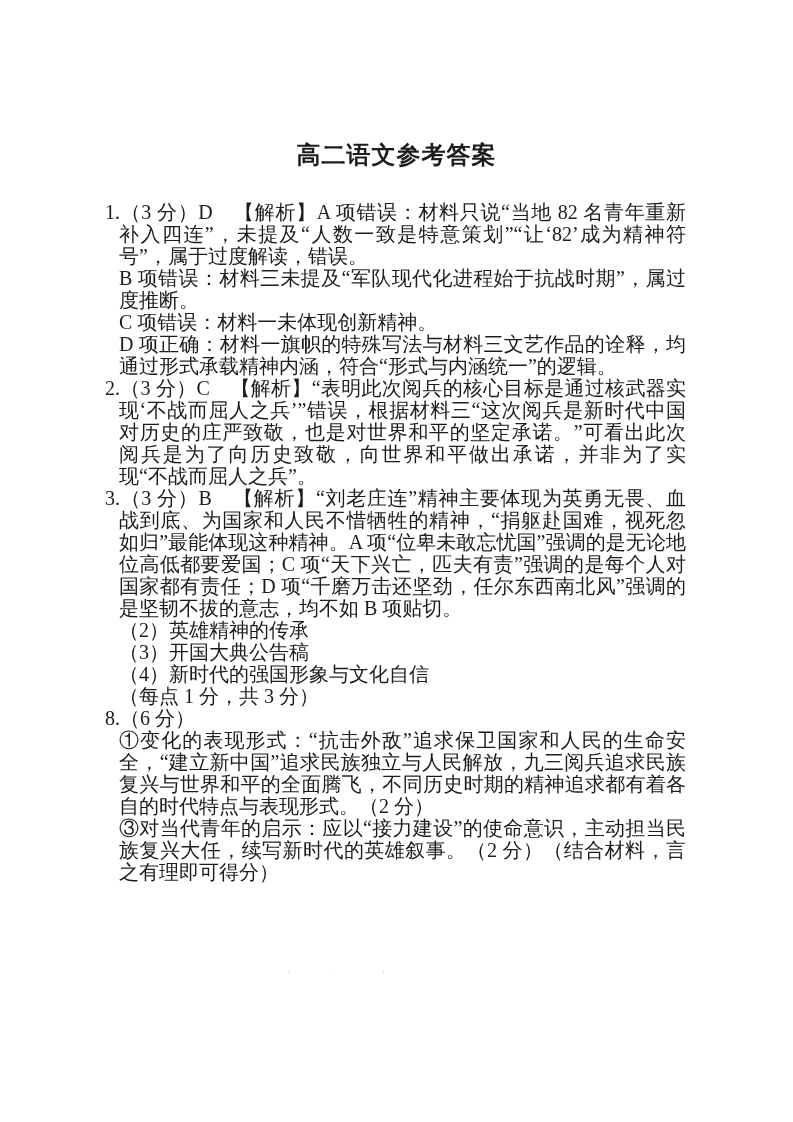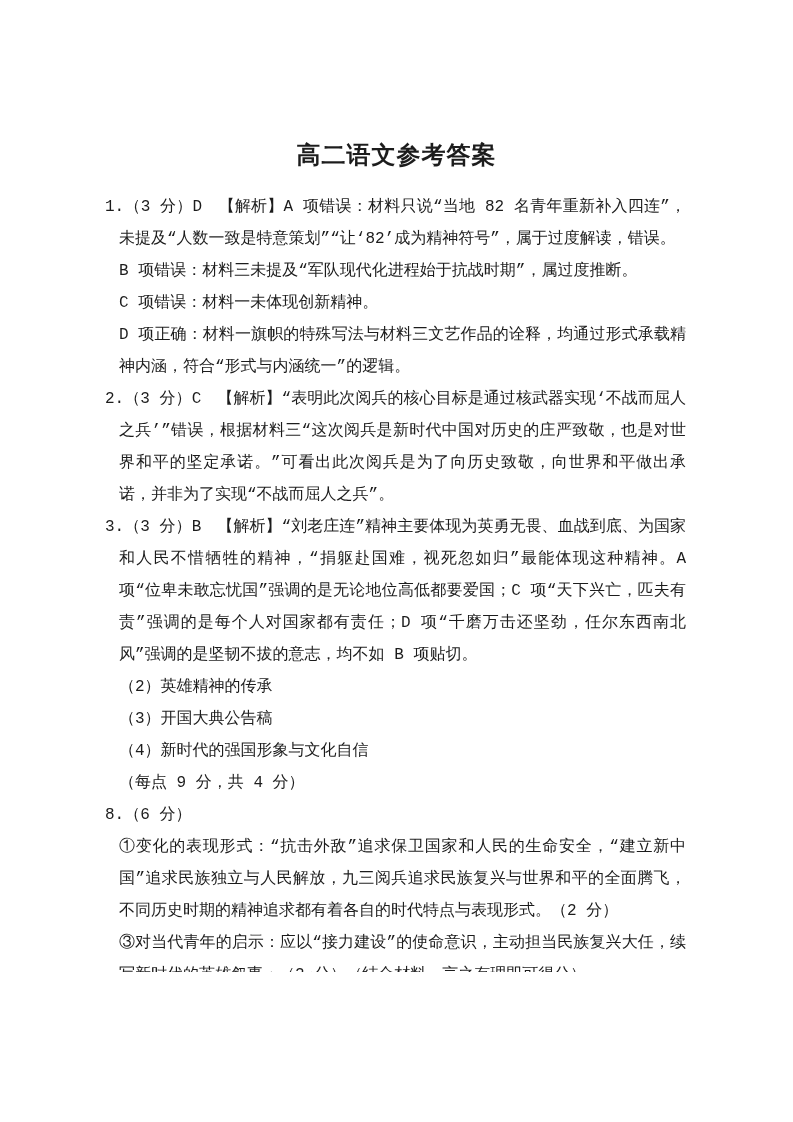--- a/index.html
+++ b/index.html
@@ -1,44 +1,44 @@
 <!DOCTYPE html>
 <html><head>
 <meta charset="utf-8">
 <style>
   html, body { margin: 0; padding: 0; background: #ffffff; }
   .page {
     position: relative;
     width: 793px;
     height: 972px;
     background: #ffffff;
-    font-family: Liberation Mono, monospace;
+    font-family: Liberation Serif, serif;
     color: #1c1c1c;
     overflow: hidden;
     border-radius: 11px;
   }
   .title {
     position: absolute;
     top: 139px;
     left: 0;
     right: 0;
     margin: 0;
     text-align: center;
     font-size: 24px;
     font-weight: 600;
     letter-spacing: 1px;
     color: #1c1c1c;
   }
   .content {
     position: absolute;
-    top: 191px;
+    top: 201px;
     left: 105px;
     width: 581px;
-    font-size: 16px;
-    line-height: 32px;
+    font-size: 20px;
+    line-height: 22px;
     text-align: justify;
     text-justify: inter-ideograph;
   }
   .para { margin: 0; }
   .para.hanging { padding-left: 14px; text-indent: -14px; }
   .para.indent  { padding-left: 14px; }
   .footer {
     position: absolute;
     top: 970px;
     left: 0;
@@ -69,21 +69,21 @@
     </section>
 
     <section>
       <p class="para hanging">3.（3 分）B　【解析】“刘老庄连”精神主要体现为英勇无畏、血战到底、为国家和人民不惜牺牲的精神，“捐躯赴国难，视死忽如归”最能体现这种精神。A 项“位卑未敢忘忧国”强调的是无论地位高低都要爱国；C 项“天下兴亡，匹夫有责”强调的是每个人对国家都有责任；D 项“千磨万击还坚劲，任尔东西南北风”强调的是坚韧不拔的意志，均不如 B 项贴切。</p>
     </section>
 
     <section>
       <p class="para indent">（2）英雄精神的传承</p>
       <p class="para indent">（3）开国大典公告稿</p>
       <p class="para indent">（4）新时代的强国形象与文化自信</p>
-      <p class="para indent">（每点 9 分，共 4 分）</p>
+      <p class="para indent">（每点 1 分，共 3 分）</p>
     </section>
 
     <section>
       <p class="para hanging">8.（6 分）</p>
       <p class="para indent">①变化的表现形式：“抗击外敌”追求保卫国家和人民的生命安全，“建立新中国”追求民族独立与人民解放，九三阅兵追求民族复兴与世界和平的全面腾飞，不同历史时期的精神追求都有着各自的时代特点与表现形式。（2 分）</p>
       <p class="para indent">③对当代青年的启示：应以“接力建设”的使命意识，主动担当民族复兴大任，续写新时代的英雄叙事。（2 分）（结合材料，言之有理即可得分）</p>
     </section>
 
   </div>
 

